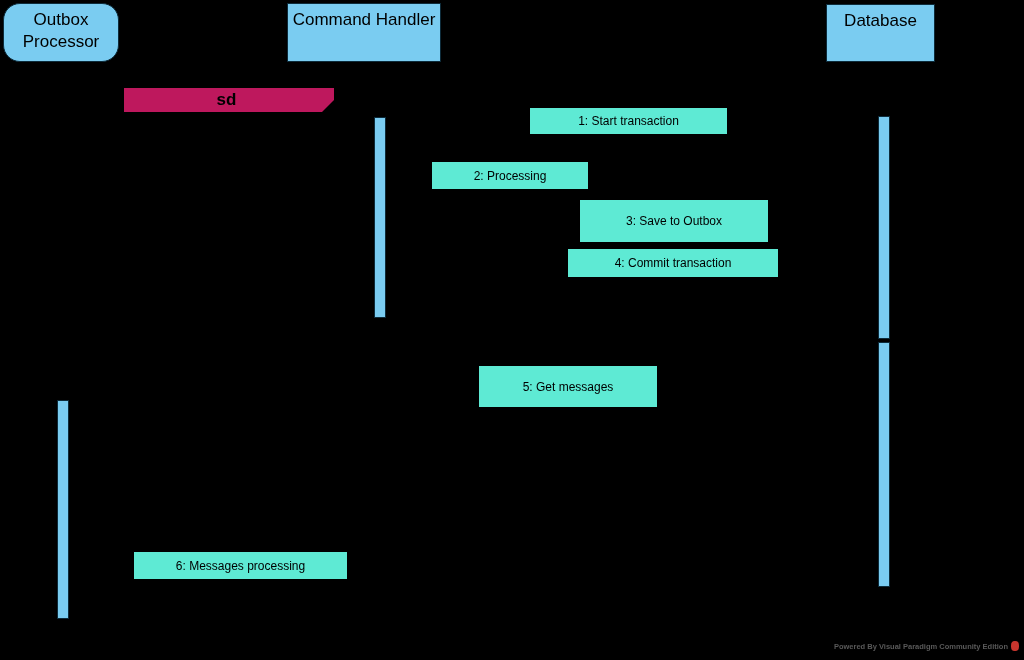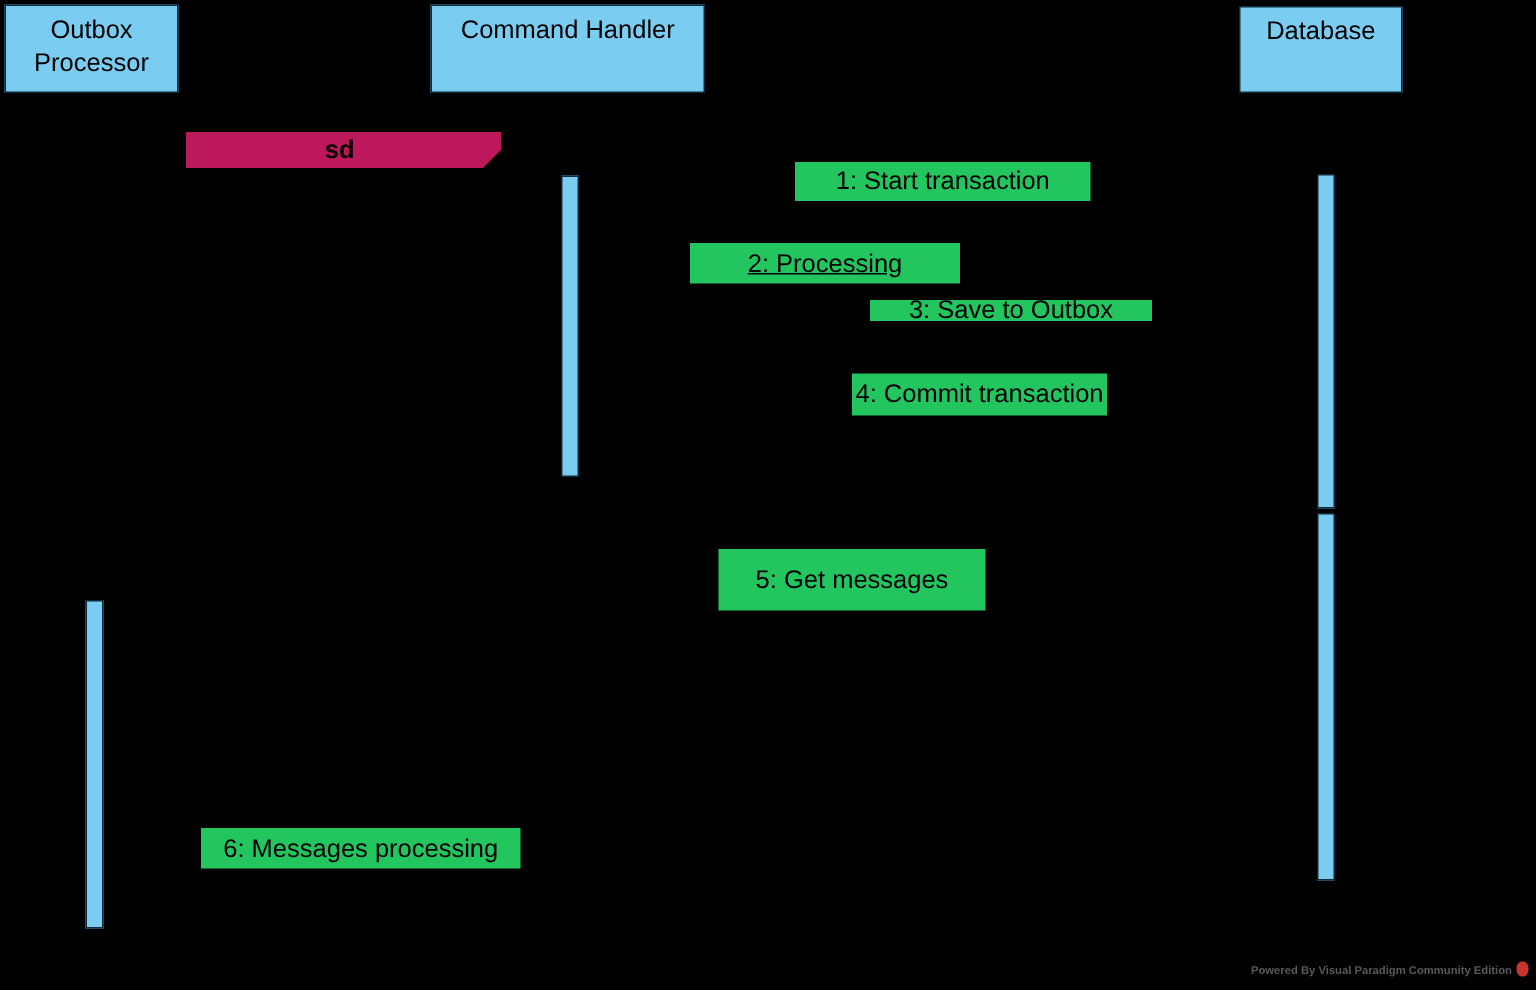--- a/index.html
+++ b/index.html
@@ -21,22 +21,22 @@
     box-sizing: border-box;
     display: flex;
     flex-direction: column;
     align-items: center;
     justify-content: flex-start;
     padding-top: 5px;
     font-size: 17px;
     line-height: 22px;
     text-align: center;
   }
-  .actor-outbox   { left: 3px;   top: 3px; width: 116px; height: 59px; }
-  .actor-command  { left: 287px; top: 3px; width: 183px; height: 59px; }
+  .actor-outbox   { left: 3px;   top: 3px; width: 116px; height: 59px; border-radius: 17px; }
+  .actor-command  { left: 287px; top: 3px; width: 154px; height: 59px; }
   .actor-database { left: 826px; top: 4px; width: 109px; height: 58px; }
 
   
   .sd-label {
     position: absolute;
     left: 124px; top: 88px;
     width: 210px; height: 24px;
     background: #be185d;
     clip-path: polygon(0 0, 100% 0, 100% calc(100% - 12px), calc(100% - 12px) 100%, 0 100%);
     display: flex;
@@ -56,33 +56,33 @@
     box-sizing: border-box;
   }
   .act-command   { left: 374px; top: 117px; height: 201px; }
   .act-database1 { left: 878px; top: 116px; height: 223px; }
   .act-database2 { left: 878px; top: 342px; height: 245px; }
   .act-outbox    { left: 57px;  top: 400px; height: 219px; }
 
   
   .msg {
     position: absolute;
-    background: #22c55e;
+    background: #5eead4;
     color: #000000;
-    font-size: 17px;
+    font-size: 12px;
     display: flex;
     align-items: center;
     justify-content: center;
     white-space: nowrap;
     box-sizing: border-box;
   }
   .msg-1  { left: 530px; top: 108px; width: 197px; height: 26px; }
-  .msg-2  { left: 460px; top: 162px; width: 180px; height: 27px; text-decoration: underline; }
-  .msg-3  { left: 580px; top: 200px; width: 188px; height: 14px; }
-  .msg-4  { left: 568px; top: 249px; width: 170px; height: 28px; }
+  .msg-2  { left: 432px; top: 162px; width: 156px; height: 27px; }
+  .msg-3  { left: 580px; top: 200px; width: 188px; height: 42px; }
+  .msg-4  { left: 568px; top: 249px; width: 210px; height: 28px; }
   .msg-5  { left: 479px; top: 366px; width: 178px; height: 41px; }
   .msg-51 { left: 444px; top: 470px; width: 248px; height: 26px; }
   .msg-6  { left: 134px; top: 552px; width: 213px; height: 27px; }
 
   
   .watermark {
     position: absolute;
     right: 5px; top: 640px;
     height: 12px;
     display: flex;

